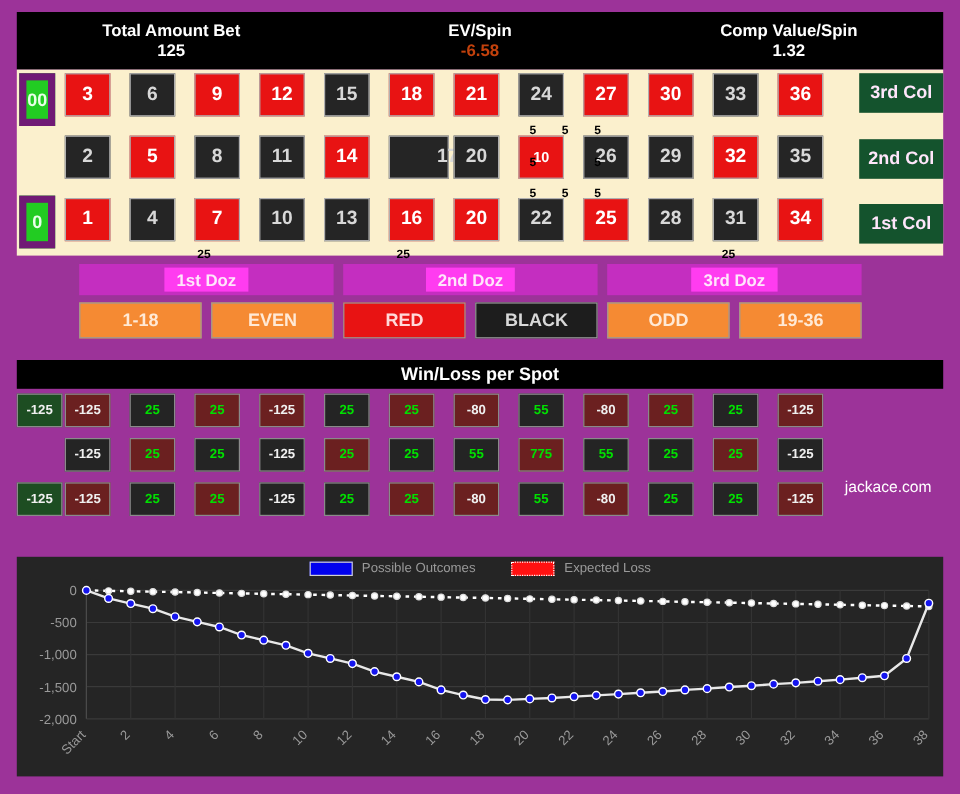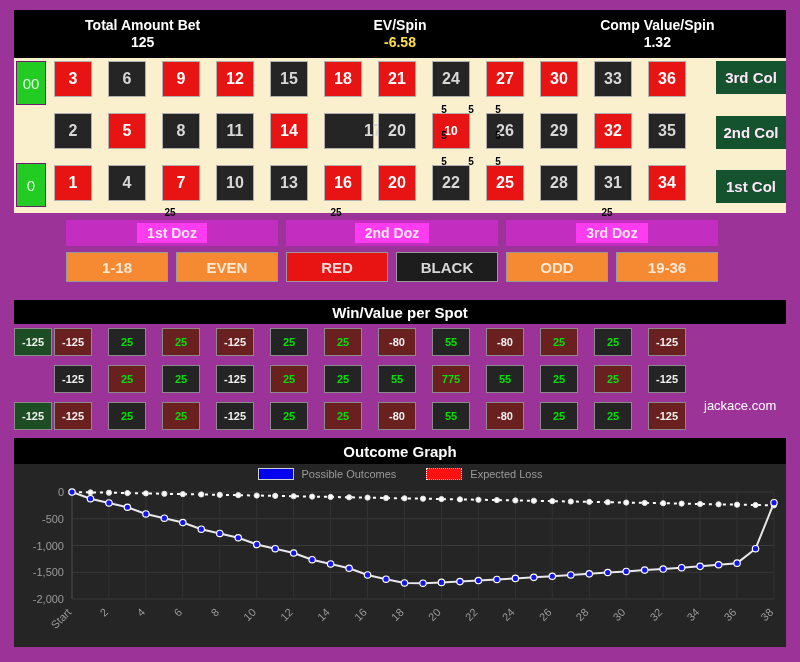--- a/index.html
+++ b/index.html
@@ -15,36 +15,36 @@
   .stats-bar {
     position: absolute; left: 14px; top: 10px;
     width: 772px; height: 48px;
     background: #000;
     display: flex;
   }
   .stat { flex: 1; display: flex; flex-direction: column;
           align-items: center; justify-content: center; }
   .stat-label { color: #fff; font-size: 14px; font-weight: bold; line-height: 1.2; }
   .stat-value { color: #fff; font-size: 14px; font-weight: bold; line-height: 1.3; }
-  .stat-value.neg { color: #fde047; }
+  .stat-value.neg { color: #c2410c; }
 
   
   .board {
     position: absolute; left: 14px; top: 58px;
     width: 772px; height: 155px;
     background: #fbf0cd;
   }
   .zero-col {
     position: absolute; left: 0px; top: 0px;
     width: 32px; height: 155px;
   }
   .zero-cell {
     position: absolute; left: 2px; width: 30px; height: 44px;
-    background: #22cc22; border: 1px solid #701a75;
-    color: #e8ffe8; font-size: 15px; font-weight: normal;
+    background: #22cc22; border: 6px solid #701a75;
+    color: #e8ffe8; font-size: 15px; font-weight: bold;
     display: flex; align-items: center; justify-content: center;
   }
   .zero-00 { top: 3px; }
   .zero-0  { top: 105px; }
 
   .numgrid { position: absolute; left: 36px; top: 0px; width: 660px; height: 155px; }
   .numcell {
     position: absolute; width: 38px; height: 36px;
     border: 1px solid #b0b0b0;
     display: flex; align-items: center; justify-content: center;
@@ -248,21 +248,21 @@
 
   <div class="outside" id="outside">
       <div class="obet orange" style="left: 52px; width: 102px;">1-18</div>
       <div class="obet orange" style="left: 162px; width: 102px;">EVEN</div>
       <div class="obet red" style="left: 272px; width: 102px;">RED</div>
       <div class="obet black" style="left: 382px; width: 102px;">BLACK</div>
       <div class="obet orange" style="left: 492px; width: 102px;">ODD</div>
       <div class="obet orange" style="left: 602px; width: 102px;">19-36</div>
     </div>
 
-  <div class="wl-title">Win/Value per Spot</div>
+  <div class="wl-title">Win/Loss per Spot</div>
   <div class="wl-grid" id="wlgrid">
       <div class="wl-cell green" style="left: 0px; top: 2px;">
         <span class="wl-neg">-125</span>
       </div>
       <div class="wl-cell green" style="left: 0px; top: 76px;">
         <span class="wl-neg">-125</span>
       </div>
       <div class="wl-cell red" style="left: 40px; top: 2px;">
         <span class="wl-neg">-125</span>
       </div>
@@ -367,21 +367,20 @@
       </div>
       <div class="wl-cell black" style="left: 580px; top: 76px;">
         <span class="wl-pos">25</span>
       </div>
       <div class="wl-cell red" style="left: 634px; top: 76px;">
         <span class="wl-neg">-125</span>
       </div>
     </div>
   <div class="watermark">jackace.com</div>
 
-  <div class="graph-title">Outcome Graph</div>
   <div class="graph-area">
     <div class="legend">
       <div class="swatch-blue"></div>
       <span>Possible Outcomes</span>
       <div class="legend-gap"></div>
       <div class="swatch-red"></div>
       <span>Expected Loss</span>
     </div>
     <svg class="plot" id="plot" width="772" height="183">
         <line x1="58" y1="28" x2="760" y2="28" stroke="#3a3a3a" stroke-width="1"></line>

